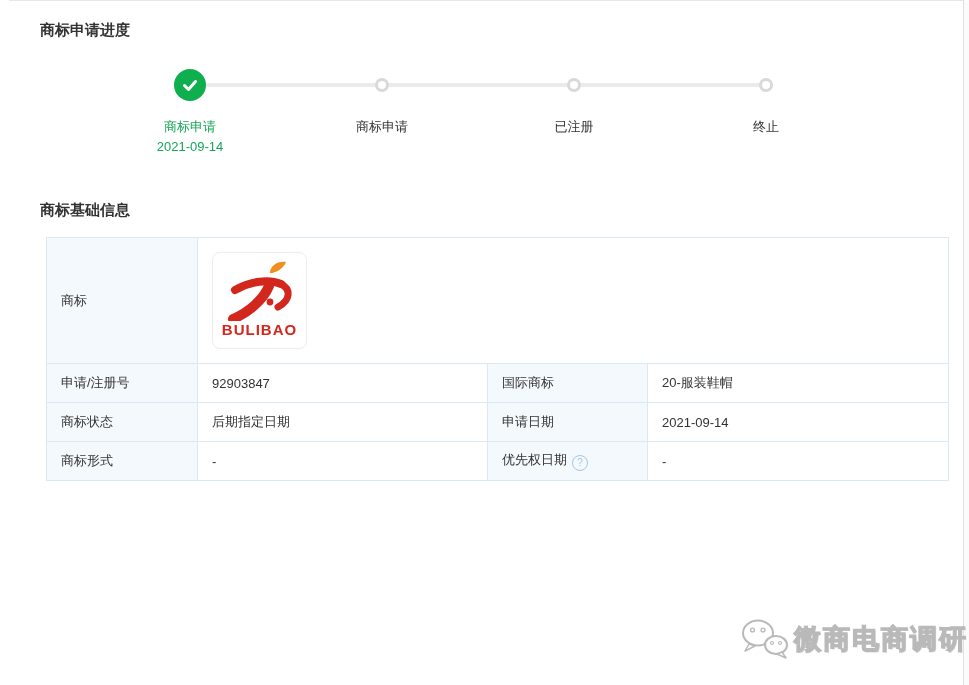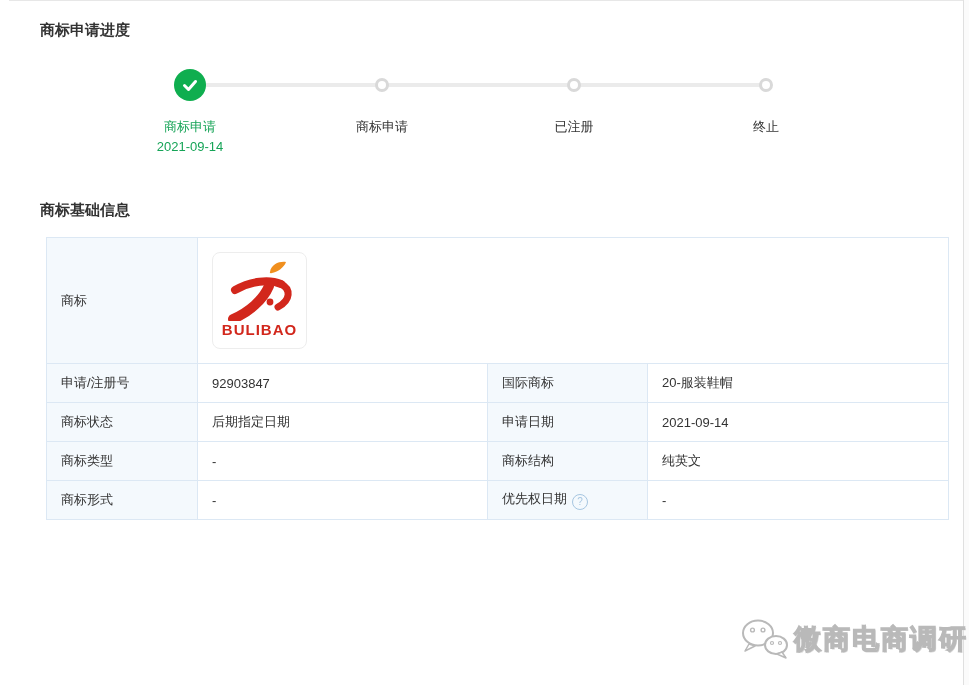--- a/index.html
+++ b/index.html
@@ -158,26 +158,20 @@
   </tr>
 
   <tr>
     <th>商标状态</th>
     <td>后期指定日期</td>
     <th>申请日期</th>
     <td>2021-09-14</td>
   </tr>
 
 
-  <tr>
-    <th>商标类型</th>
-    <td>-</td>
-    <th>商标结构</th>
-    <td>纯英文</td>
-  </tr>
 
   <tr>
     <th>商标形式</th>
     <td>-</td>
     <th>
       <span>优先权日期</span><span class="help-icon">?</span>
     </th>
     <td>-</td>
   </tr>
 

